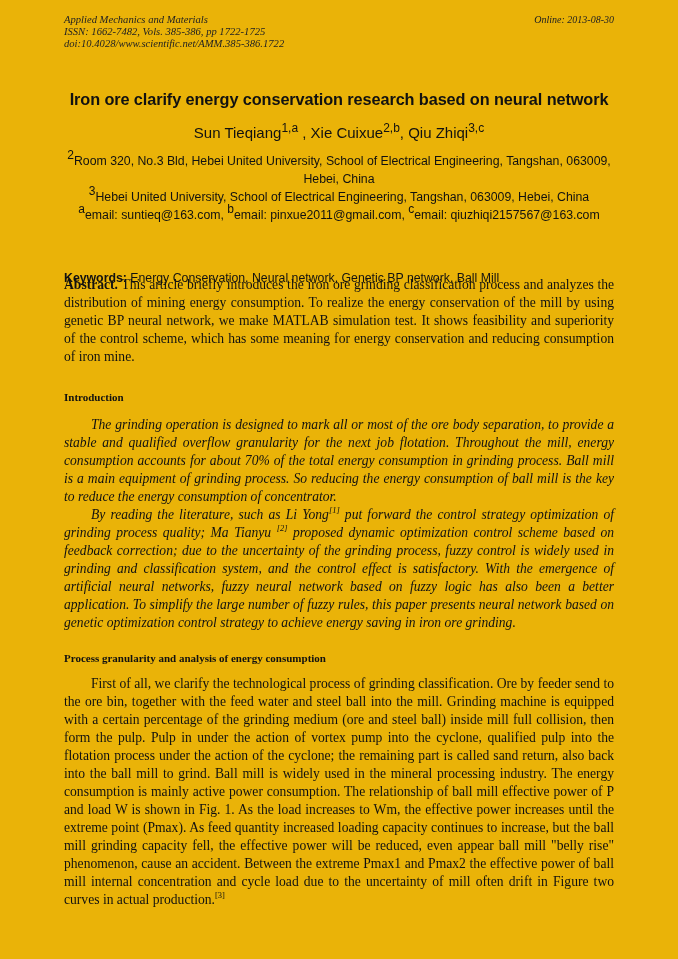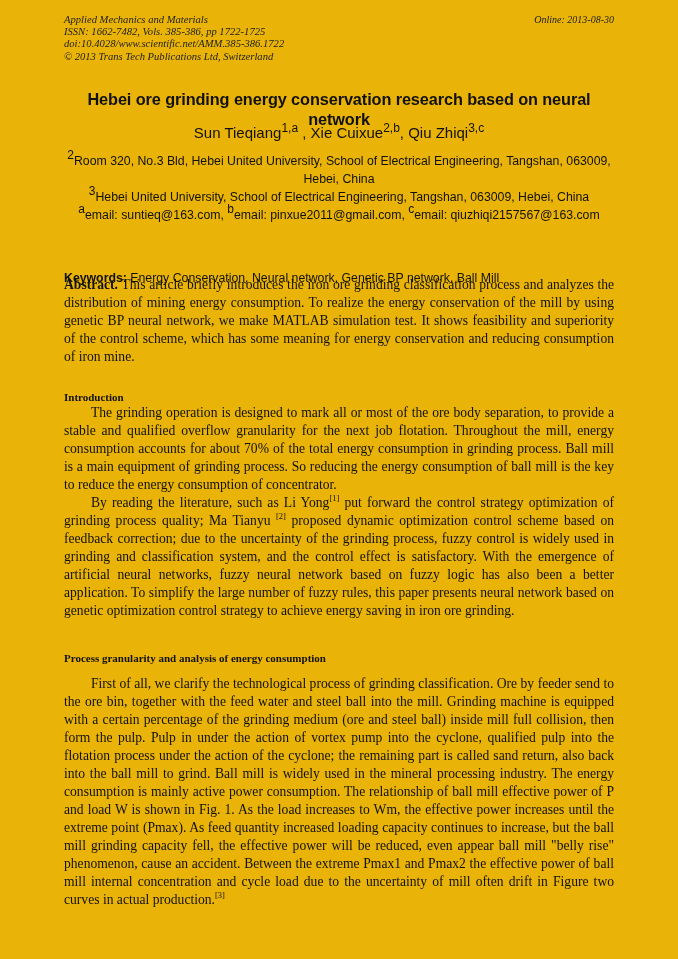--- a/index.html
+++ b/index.html
@@ -29,43 +29,42 @@
 </style>
 </head>
 <body>
 
 <div class="page">
 
   <div class="hdr">
     <div>Applied Mechanics and Materials</div>
     <div>ISSN: 1662-7482, Vols. 385-386, pp 1722-1725</div>
     <div>doi:10.4028/www.scientific.net/AMM.385-386.1722</div>
-    <div>© 2013 Trans Tech Publications Ltd, Switzerland</div>
   </div>
   <div class="hdr-right">Online: 2013-08-30</div>
 
-  <div class="title">Hebei ore grinding energy conservation research based on neural network</div>
+  <div class="title">Iron ore clarify energy conservation research based on neural network</div>
 
   <div class="authors">
     <span>Sun Tieqiang</span><sup>1,a</sup><span> , </span><span>Xie Cuixue</span><sup>2,b</sup><span>, </span><span>Qiu Zhiqi</span><sup>3,c</sup>
   </div>
 
   <div class="affil">
     <div><sup>2</sup><span>Room 320, No.3 Bld, Hebei United University, School of Electrical Engineering, Tangshan, 063009, Hebei, China</span></div>
     <div><sup>3</sup><span>Hebei United University, School of Electrical Engineering, Tangshan, 063009, Hebei, China</span></div>
     <div><sup>a</sup><span>email: suntieq@163.com, </span><sup>b</sup><span>email: pinxue2011@gmail.com, </span><sup>c</sup><span>email: qiuzhiqi2157567@163.com</span></div>
   </div>
 
   <div class="kw"><b>Keywords:</b><span> Energy Conservation, Neural network, Genetic BP network, Ball Mill</span></div>
 
   <div class="abstract body-text"><b>Abstract.</b><span> This article briefly introduces the iron ore grinding classification process and analyzes the distribution of mining energy consumption. To realize the energy conservation of the mill by using genetic BP neural network, we make MATLAB simulation test. It shows feasibility and superiority of the control scheme, which has some meaning for energy conservation and reducing consumption of iron mine.</span></div>
 
   <div class="h-sec" style="top: 388px;">Introduction</div>
 
-  <div class="para body-text" style="top: 404px;">
+  <div class="para body-text" style="top: 416px; font-style: italic;">
     <p>The grinding operation is designed to mark all or most of the ore body separation, to provide a stable and qualified overflow granularity for the next job flotation. Throughout the mill, energy consumption accounts for about 70% of the total energy consumption in grinding process. Ball mill is a main equipment of grinding process. So reducing the energy consumption of ball mill is the key to reduce the energy consumption of concentrator.</p>
     <p><span>By reading the literature, such as Li Yong</span><sup>[1]</sup><span> put forward the control strategy optimization of grinding process quality; Ma Tianyu </span><sup>[2]</sup><span> proposed dynamic optimization control scheme based on feedback correction; due to the uncertainty of the grinding process, fuzzy control is widely used in grinding and classification system, and the control effect is satisfactory. With the emergence of artificial neural networks, fuzzy neural network based on fuzzy logic has also been a better application. To simplify the large number of fuzzy rules, this paper presents neural network based on genetic optimization control strategy to achieve energy saving in iron ore grinding.</span></p>
   </div>
 
   <div class="h-sec" style="top: 649px;">Process granularity and analysis of energy consumption</div>
 
   <div class="para body-text" style="top: 675px;">
     <p><span>First of all, we clarify the technological process of grinding classification. Ore by feeder send to the ore bin, together with the feed water and steel ball into the mill. Grinding machine is equipped with a certain percentage of the grinding medium (ore and steel ball) inside mill full collision, then form the pulp. Pulp in under the action of vortex pump into the cyclone, qualified pulp into the flotation process under the action of the cyclone; the remaining part is called sand return, also back into the ball mill to grind. Ball mill is widely used in the mineral processing industry. The energy consumption is mainly active power consumption. The relationship of ball mill effective power of P and load W is shown in Fig. 1. As the load increases to Wm, the effective power increases until the extreme point (Pmax). As feed quantity increased loading capacity continues to increase, but the ball mill grinding capacity fell, the effective power will be reduced, even appear ball mill "belly rise" phenomenon, cause an accident. Between the extreme Pmax1 and Pmax2 the effective power of ball mill internal concentration and cycle load due to the uncertainty of mill often drift in Figure two curves in actual production.</span><sup>[3]</sup></p>
   </div>
 

